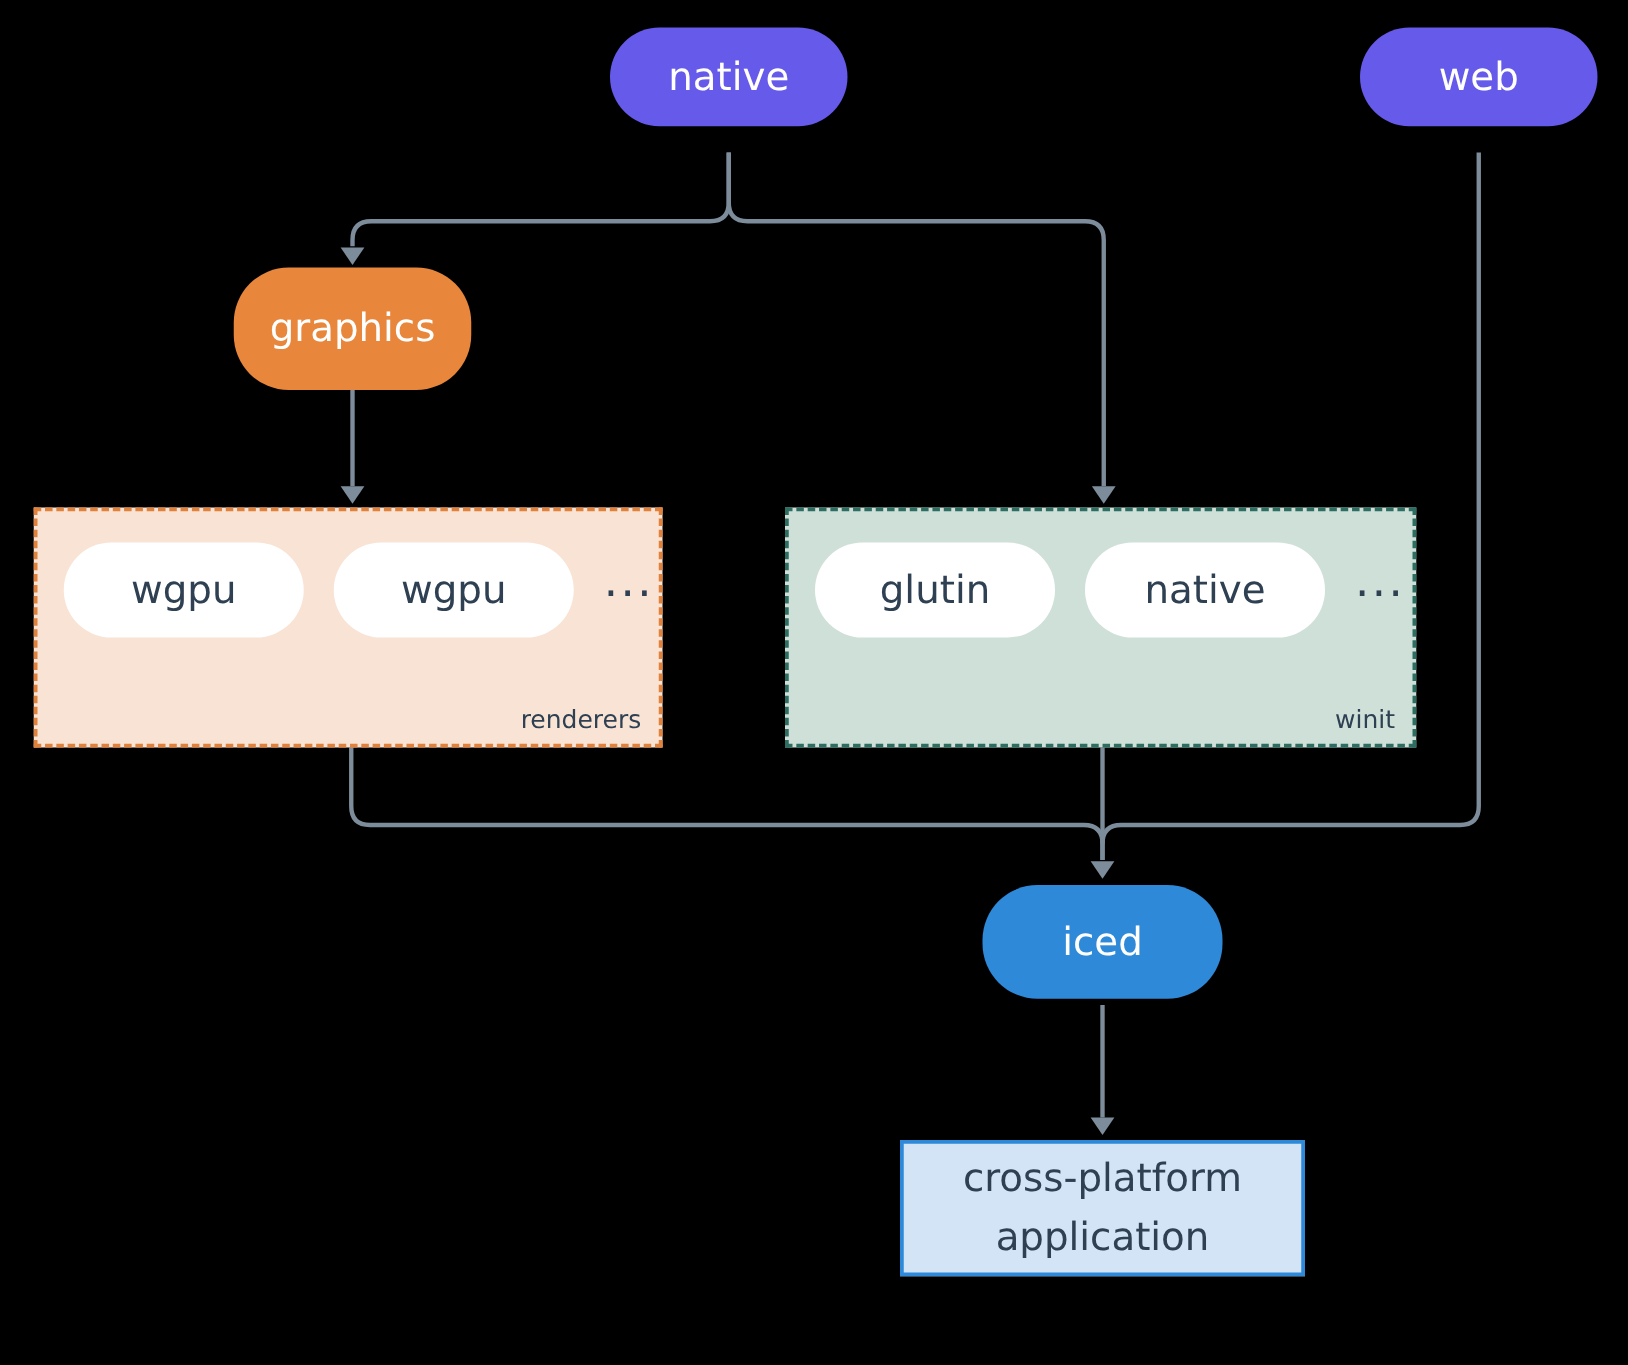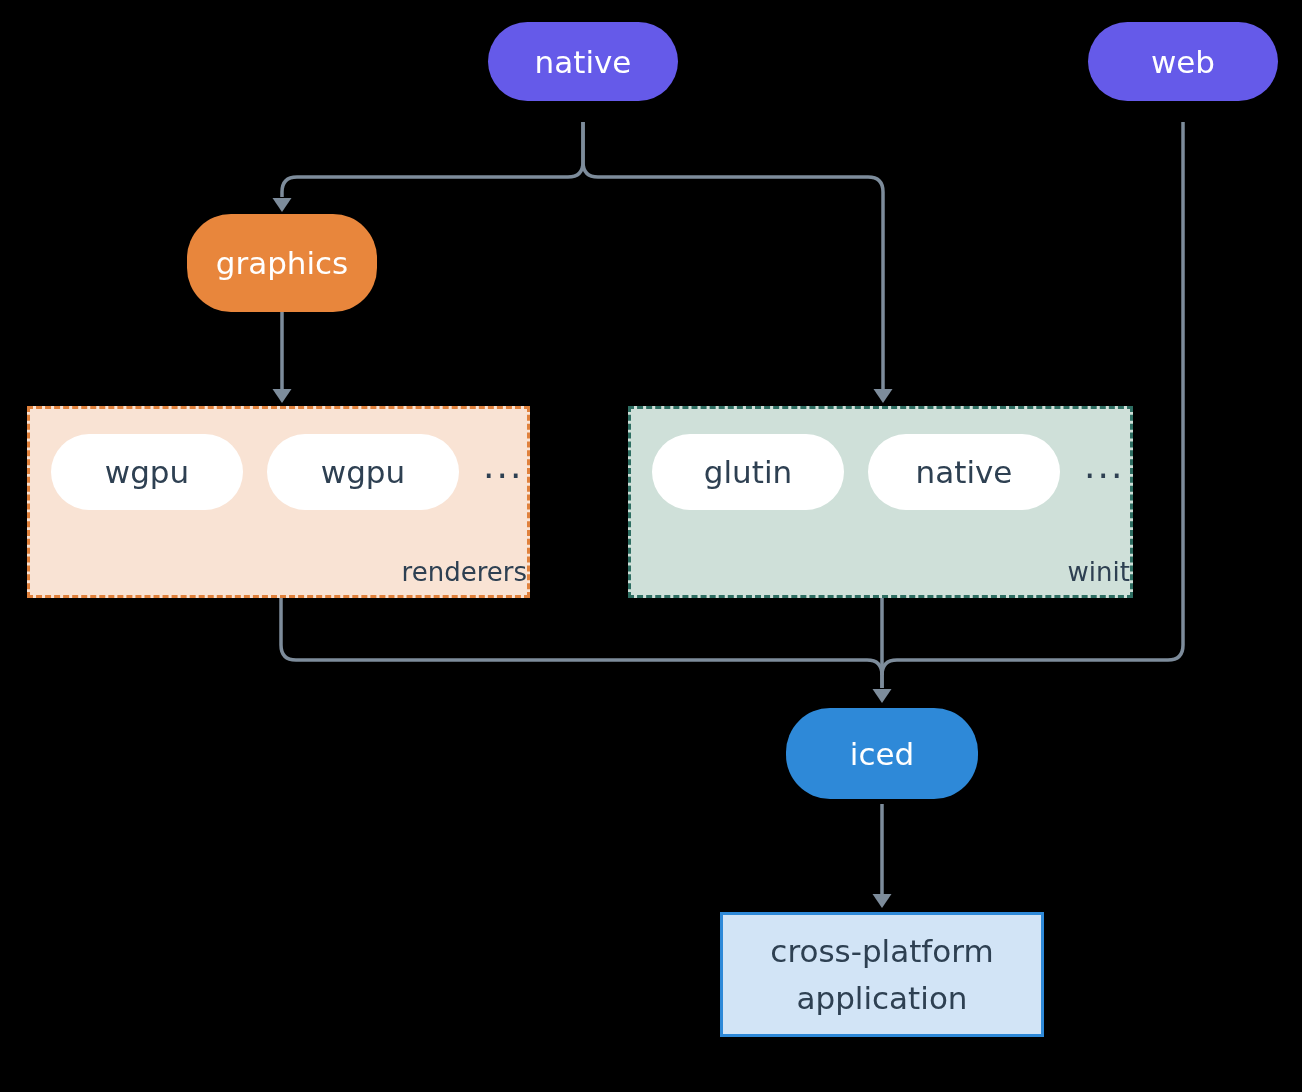--- a/index.html
+++ b/index.html
@@ -85,29 +85,29 @@
     flex: 0 0 auto;
   }
   .ellipsis {
     font-size: 36px;
     color: var(--dark_text, #2e4052);
     letter-spacing: 2px;
     padding-bottom: 14px;
   }
   .group-label {
     position: absolute;
-    right: 0;
+    right: 14px;
     bottom: 8px;
-    font-size: 26px;
+    font-size: 20px;
     color: var(--dark_text, #2e4052);
   }
   .app-box {
     position: absolute;
     left: 720px; top: 912px;
-    width: 324px; height: 125px;
+    width: 324px; height: 109px;
     box-sizing: border-box;
     background: var(--app_bg, #d2e4f6);
     border: 3px solid var(--app_border, #2e89d8);
     display: flex;
     align-items: center;
     justify-content: center;
     text-align: center;
     font-size: 31px;
     line-height: 1.5;
     color: var(--dark_text, #2e4052);

